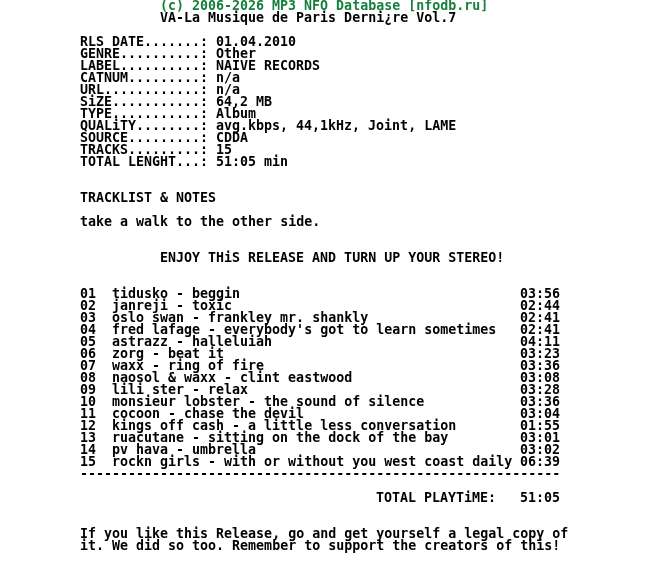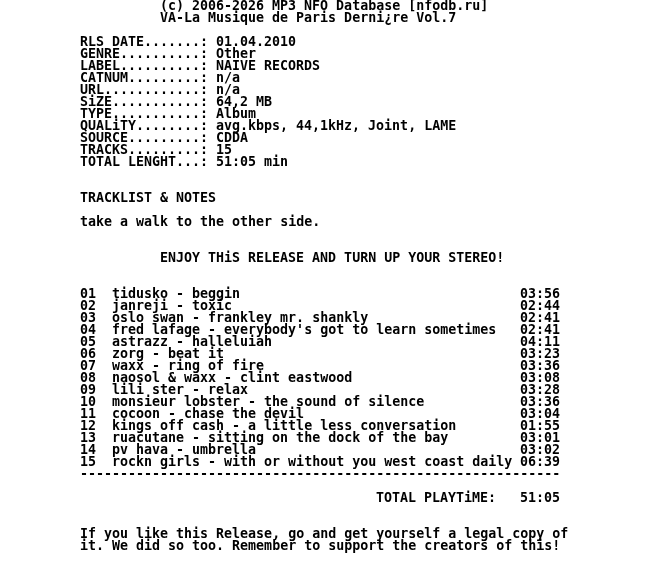--- a/index.html
+++ b/index.html
@@ -5,19 +5,19 @@
   html, body { margin: 0; padding: 0; background: #ffffff; }
   body { width: 648px; height: 588px; overflow: hidden; position: relative; }
   .nfo {
     position: absolute; left: 80px; top: 0;
     font-family: "DejaVu Sans Mono", "Liberation Mono", monospace;
     font-size: 13.3px; line-height: 12px; color: #000000;
     white-space: pre; font-weight: bold;
     letter-spacing: 0;
   }
   .row { height: 12px; display: block; position: relative; }
-  .hdr { color: #000000; }
+  .hdr { color: #15803d; }
   .c { position: absolute; top: 0; }
 </style>
 </head>
 <body>
 
 <div class="nfo" id="nfo"><div class="row"><span class="c hdr" style="left: 80px;">(c) 2006-2026 MP3 NFO Database [nfodb.ru]</span></div><div class="row"><span class="c" style="left: 80px;">VA-La Musique de Paris Derni¿re Vol.7</span></div><div class="row"></div><div class="row"><span class="c" style="left: 0px;">RLS DATE.......:</span><span class="c" style="left: 136px;">01.04.2010</span></div><div class="row"><span class="c" style="left: 0px;">GENRE..........:</span><span class="c" style="left: 136px;">Other</span></div><div class="row"><span class="c" style="left: 0px;">LABEL..........:</span><span class="c" style="left: 136px;">NAIVE RECORDS</span></div><div class="row"><span class="c" style="left: 0px;">CATNUM.........:</span><span class="c" style="left: 136px;">n/a</span></div><div class="row"><span class="c" style="left: 0px;">URL............:</span><span class="c" style="left: 136px;">n/a</span></div><div class="row"><span class="c" style="left: 0px;">SiZE...........:</span><span class="c" style="left: 136px;">64,2 MB</span></div><div class="row"><span class="c" style="left: 0px;">TYPE...........:</span><span class="c" style="left: 136px;">Album</span></div><div class="row"><span class="c" style="left: 0px;">QUALiTY........:</span><span class="c" style="left: 136px;">avg.kbps, 44,1kHz, Joint, LAME</span></div><div class="row"><span class="c" style="left: 0px;">SOURCE.........:</span><span class="c" style="left: 136px;">CDDA</span></div><div class="row"><span class="c" style="left: 0px;">TRACKS.........:</span><span class="c" style="left: 136px;">15</span></div><div class="row"><span class="c" style="left: 0px;">TOTAL LENGHT...:</span><span class="c" style="left: 136px;">51:05 min</span></div><div class="row"></div><div class="row"></div><div class="row"><span class="c" style="left: 0px;">TRACKLIST &amp; NOTES</span></div><div class="row"></div><div class="row"><span class="c" style="left: 0px;">take a walk to the other side.</span></div><div class="row"></div><div class="row"></div><div class="row"><span class="c" style="left: 80px;">ENJOY THiS RELEASE AND TURN UP YOUR STEREO!</span></div><div class="row"></div><div class="row"></div><div class="row"><span class="c" style="left: 0px;">01</span><span class="c" style="left: 32px;">tidusko - beggin</span><span class="c" style="left: 440px;">03:56</span></div><div class="row"><span class="c" style="left: 0px;">02</span><span class="c" style="left: 32px;">janreji - toxic</span><span class="c" style="left: 440px;">02:44</span></div><div class="row"><span class="c" style="left: 0px;">03</span><span class="c" style="left: 32px;">oslo swan - frankley mr. shankly</span><span class="c" style="left: 440px;">02:41</span></div><div class="row"><span class="c" style="left: 0px;">04</span><span class="c" style="left: 32px;">fred lafage - everybody's got to learn sometimes</span><span class="c" style="left: 440px;">02:41</span></div><div class="row"><span class="c" style="left: 0px;">05</span><span class="c" style="left: 32px;">astrazz - halleluiah</span><span class="c" style="left: 440px;">04:11</span></div><div class="row"><span class="c" style="left: 0px;">06</span><span class="c" style="left: 32px;">zorg - beat it</span><span class="c" style="left: 440px;">03:23</span></div><div class="row"><span class="c" style="left: 0px;">07</span><span class="c" style="left: 32px;">waxx - ring of fire</span><span class="c" style="left: 440px;">03:36</span></div><div class="row"><span class="c" style="left: 0px;">08</span><span class="c" style="left: 32px;">naosol &amp; waxx - clint eastwood</span><span class="c" style="left: 440px;">03:08</span></div><div class="row"><span class="c" style="left: 0px;">09</span><span class="c" style="left: 32px;">lili ster - relax</span><span class="c" style="left: 440px;">03:28</span></div><div class="row"><span class="c" style="left: 0px;">10</span><span class="c" style="left: 32px;">monsieur lobster - the sound of silence</span><span class="c" style="left: 440px;">03:36</span></div><div class="row"><span class="c" style="left: 0px;">11</span><span class="c" style="left: 32px;">cocoon - chase the devil</span><span class="c" style="left: 440px;">03:04</span></div><div class="row"><span class="c" style="left: 0px;">12</span><span class="c" style="left: 32px;">kings off cash - a little less conversation</span><span class="c" style="left: 440px;">01:55</span></div><div class="row"><span class="c" style="left: 0px;">13</span><span class="c" style="left: 32px;">ruacutane - sitting on the dock of the bay</span><span class="c" style="left: 440px;">03:01</span></div><div class="row"><span class="c" style="left: 0px;">14</span><span class="c" style="left: 32px;">pv hava - umbrella</span><span class="c" style="left: 440px;">03:02</span></div><div class="row"><span class="c" style="left: 0px;">15</span><span class="c" style="left: 32px;">rockn girls - with or without you west coast daily</span><span class="c" style="left: 440px;">06:39</span></div><div class="row"><span class="c" style="left: 0px;">------------------------------------------------------------</span></div><div class="row"></div><div class="row"><span class="c" style="left: 296px;">TOTAL PLAYTiME:</span><span class="c" style="left: 440px;">51:05</span></div><div class="row"></div><div class="row"></div><div class="row"><span class="c" style="left: 0px;">If you like this Release, go and get yourself a legal copy of</span></div><div class="row"><span class="c" style="left: 0px;">it. We did so too. Remember to support the creators of this!</span></div></div>
 
 </body></html>

